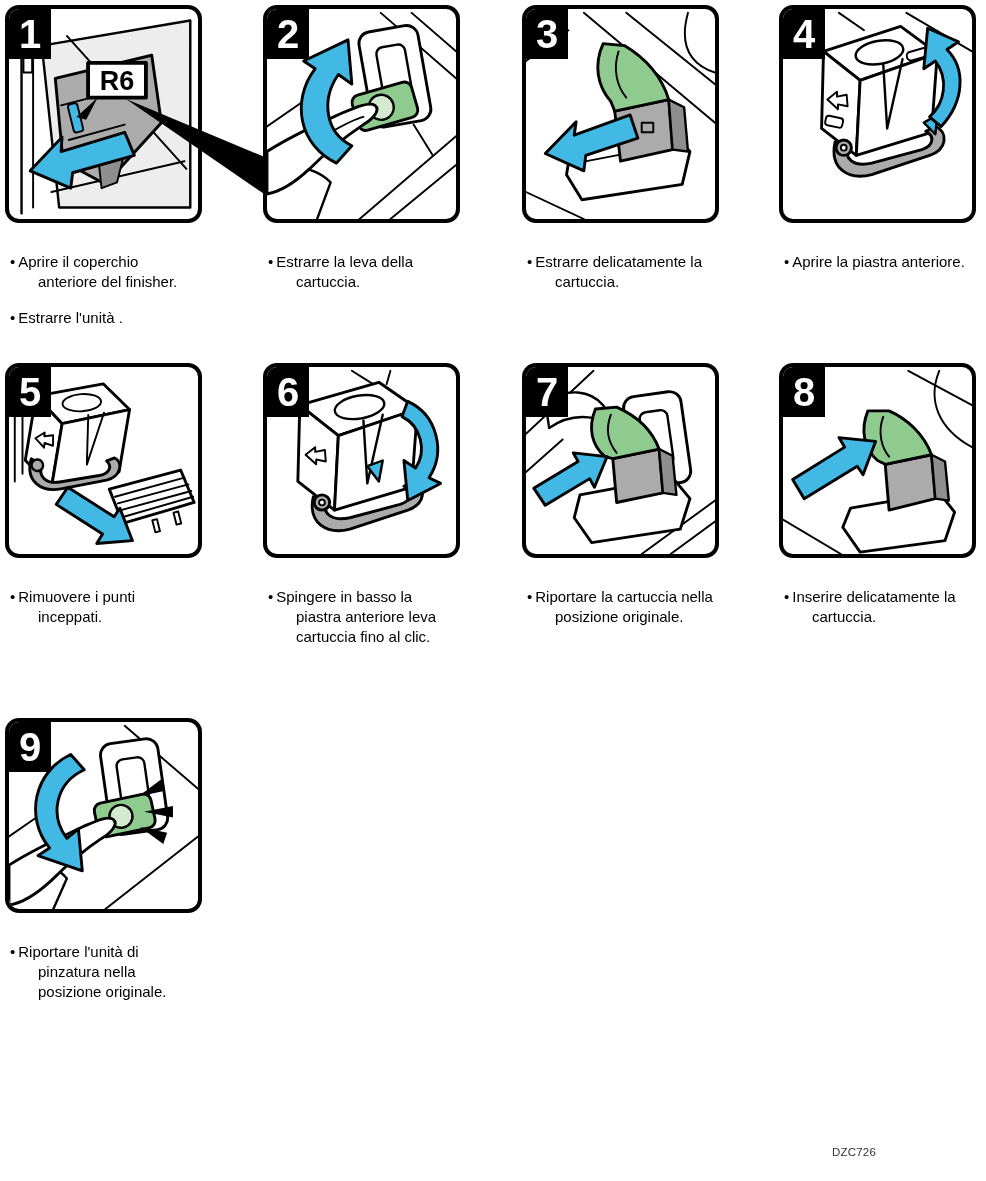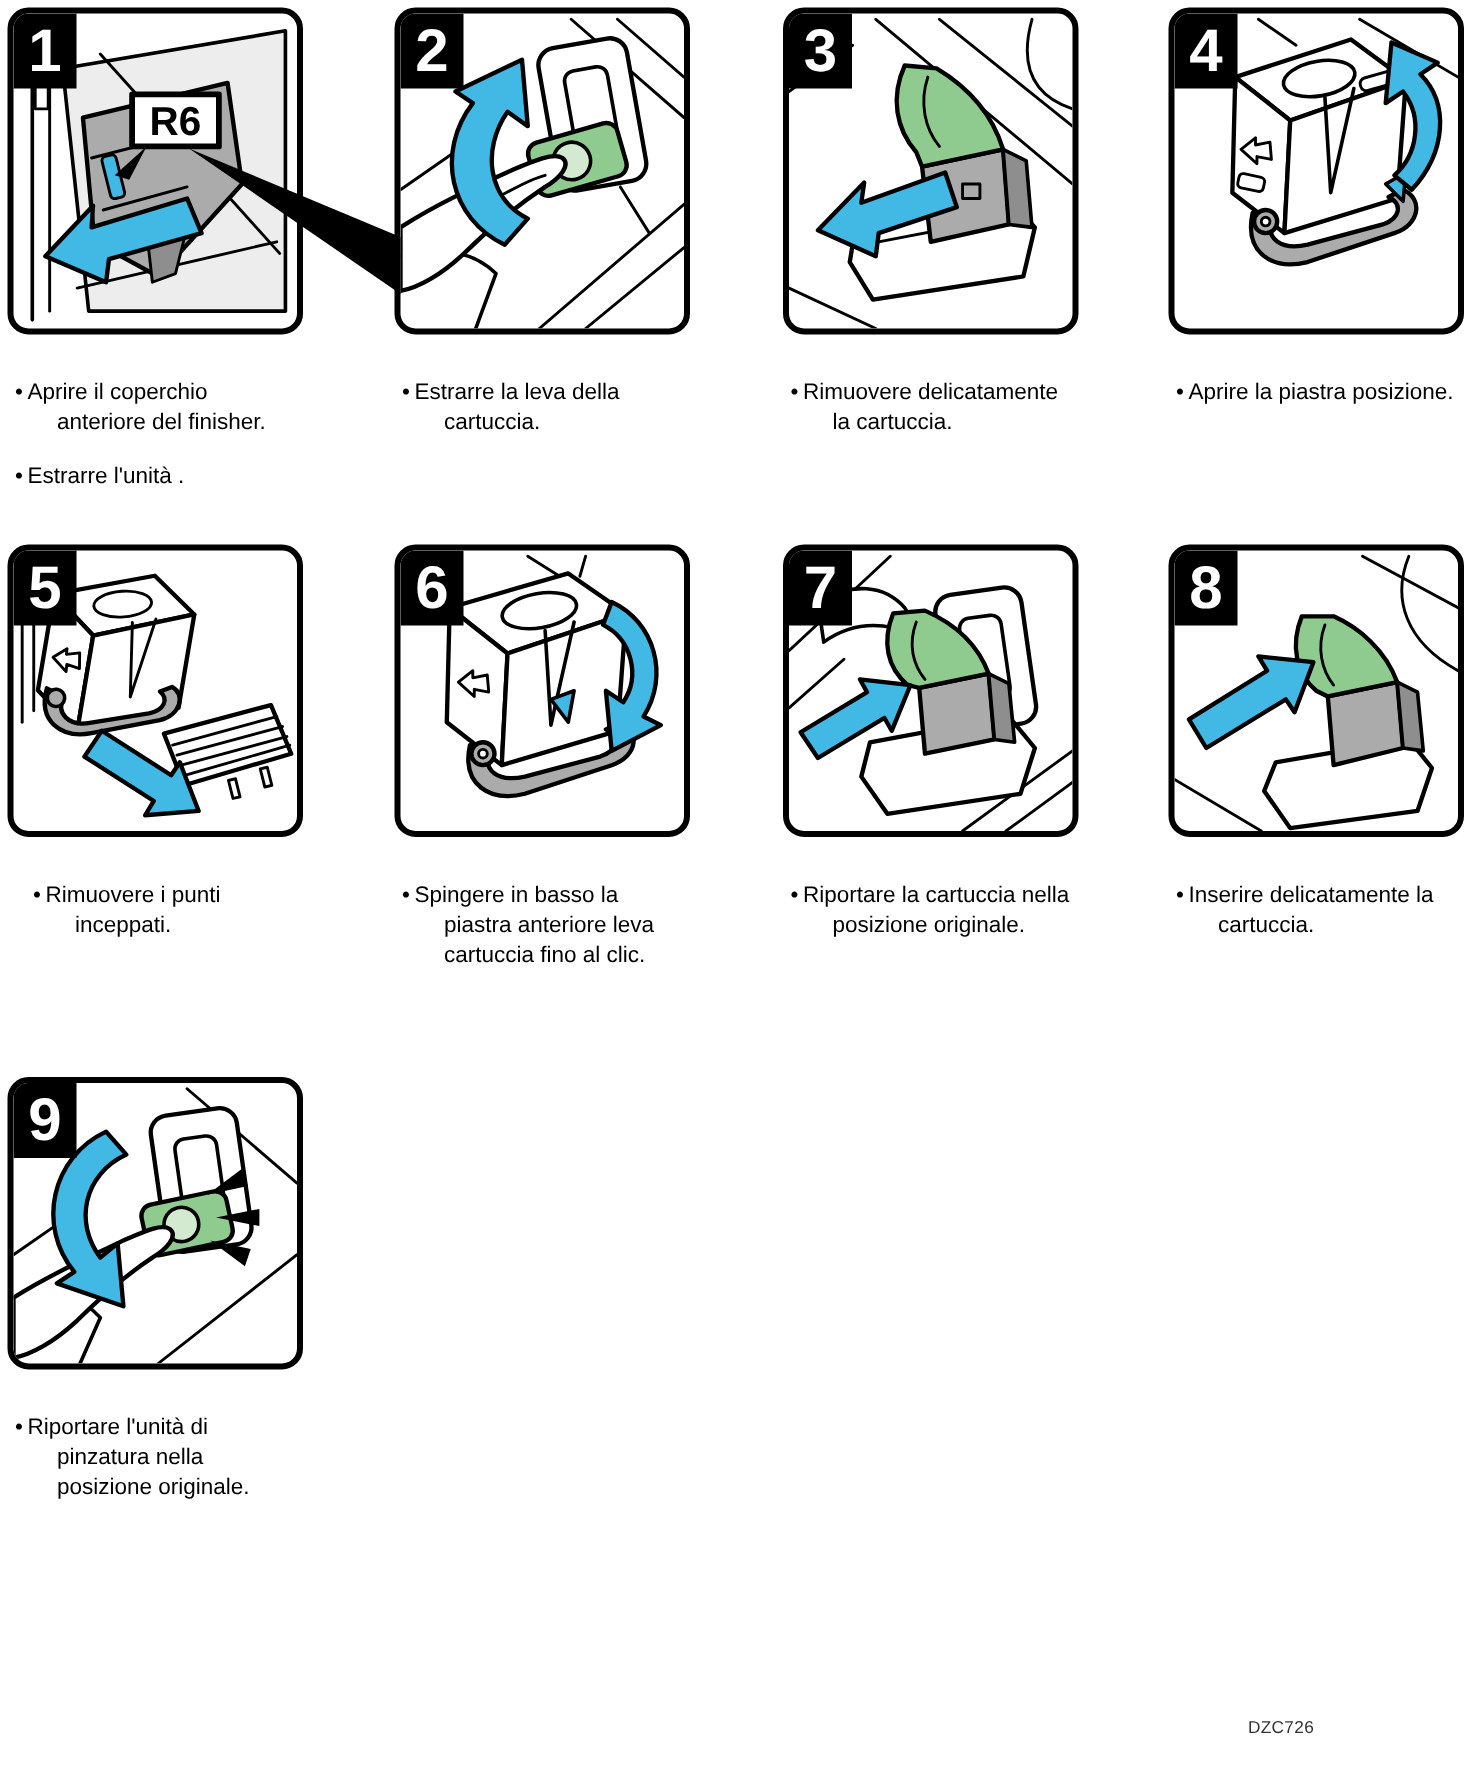--- a/index.html
+++ b/index.html
@@ -257,27 +257,27 @@
 </svg>
 
 <div class="caps" style="left:4px;top:236px">
   <div class="cap"><span class="bullet">•</span><span>Aprire il coperchio anteriore del finisher.</span></div>
   <div class="cap"><span class="bullet">•</span><span>Estrarre l'unità .</span></div>
 </div>
 <div class="caps" style="left:262px;top:236px">
   <div class="cap"><span class="bullet">•</span><span>Estrarre la leva della cartuccia.</span></div>
 </div>
 <div class="caps" style="left:521px;top:236px">
-  <div class="cap"><span class="bullet">•</span><span>Rimuovere delicatamente la cartuccia.</span></div>
+  <div class="cap"><span class="bullet">•</span><span>Estrarre delicatamente la cartuccia.</span></div>
 </div>
 <div class="caps" style="left:778px;top:236px">
-  <div class="cap"><span class="bullet">•</span><span>Aprire la piastra posizione.</span></div>
-</div>
-
-<div class="caps" style="left:16px;top:571px">
+  <div class="cap"><span class="bullet">•</span><span>Aprire la piastra anteriore.</span></div>
+</div>
+
+<div class="caps" style="left:4px;top:571px">
   <div class="cap"><span class="bullet">•</span><span>Rimuovere i punti inceppati.</span></div>
 </div>
 <div class="caps" style="left:262px;top:571px">
   <div class="cap"><span class="bullet">•</span><span>Spingere in basso la piastra anteriore leva cartuccia fino al clic.</span></div>
 </div>
 <div class="caps" style="left:521px;top:571px">
   <div class="cap"><span class="bullet">•</span><span>Riportare la cartuccia nella posizione originale.</span></div>
 </div>
 <div class="caps" style="left:778px;top:571px">
   <div class="cap"><span class="bullet">•</span><span>Inserire delicatamente la cartuccia.</span></div>

